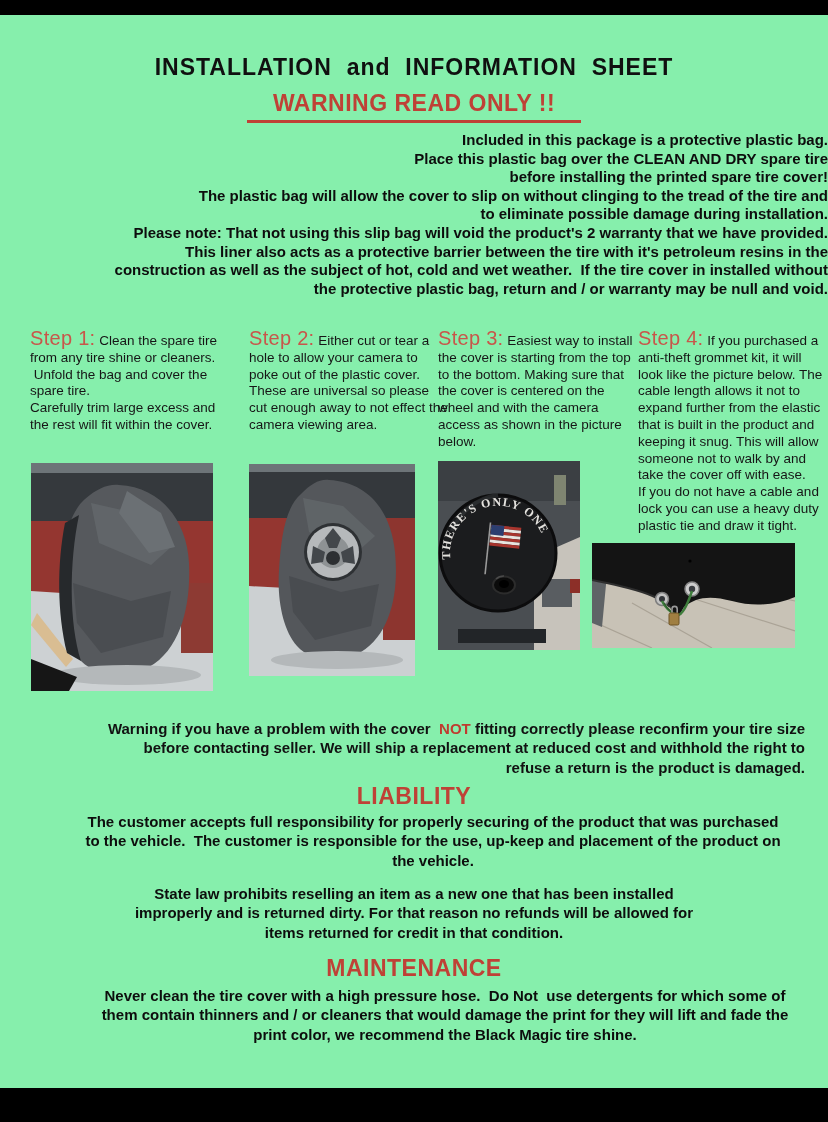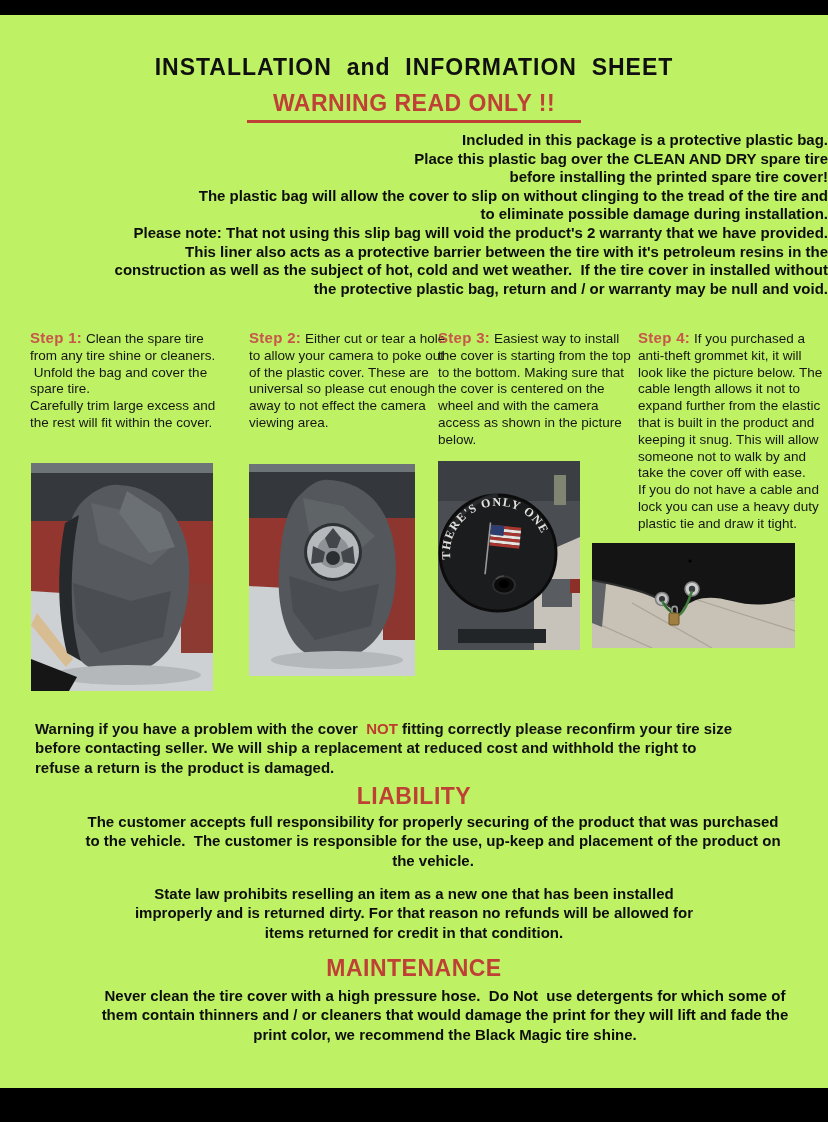--- a/index.html
+++ b/index.html
@@ -1,48 +1,48 @@
 <!DOCTYPE html>
 <html><head>
 <meta charset="utf-8">
 <style>
   html,body{margin:0;padding:0;background:#e9e9e9;}
-  .page{position:relative;width:828px;height:1122px;margin:0 auto;background:#bef264;
+  .page{position:relative;width:828px;height:1122px;margin:0 auto;background:#86efac;
         font-family:"Liberation Sans", sans-serif;color:#111;overflow:hidden;}
   .bar{position:absolute;left:0;width:828px;background:#000;}
   #bar-top{top:0;height:15px;}
   #bar-bottom{top:1088px;height:34px;}
 
   .doc-title{position:absolute;top:54px;left:0;width:100%;text-align:center;
              font-size:23px;font-weight:bold;letter-spacing:1px;white-space:pre;color:#101010;}
   .warning-wrap{position:absolute;top:90px;left:0;width:100%;text-align:center;}
   .warning-head{display:inline-block;font-size:23px;font-weight:bold;color:#bf4136;
                 border-bottom:3px solid #bf4136;padding:0 26px 3px;letter-spacing:.5px;}
 
   .intro{position:absolute;top:131px;left:0;width:100%;text-align:right;
          font-size:15px;font-weight:bold;line-height:18.6px;color:#0d0d0d;}
   .intro div{white-space:pre;}
 
   .step{position:absolute;top:330px;font-size:13.5px;line-height:16.8px;color:#161616;}
-  .step-label{font-size:15px;color:#c8564a;letter-spacing:.3px;font-weight:bold;}
+  .step-label{font-size:20px;color:#c8564a;letter-spacing:.3px;}
   .step-body{white-space:pre-wrap;}
   #step1{left:30px;width:202px;}
   #step2{left:238px;width:200px;margin-left:11px;}
   #step3{left:438px;width:198px;}
   #step4{left:638px;width:186px;}
 
   .photo{position:absolute;}
   .photo svg{display:block;}
   #photo1{left:31px;top:463px;}
   #photo2{left:249px;top:464px;}
   #photo3{left:438px;top:461px;}
   #photo4{left:592px;top:543px;}
 
   .fit-warning{position:absolute;top:719px;left:35px;width:770px;
-               font-size:15px;font-weight:bold;line-height:19.3px;}
+               font-size:15px;font-weight:bold;line-height:19.3px;text-align:right;}
   .fit-warning div{white-space:pre;}
   .red-word{color:#bf3b2f;}
 
   .section-heading{position:absolute;left:0;width:100%;text-align:center;
                    font-size:23px;font-weight:bold;color:#bf4136;letter-spacing:.5px;}
   #liability-heading{top:783px;}
   #maintenance-heading{top:955px;}
 
   .block-center{position:absolute;left:0;width:100%;text-align:center;
                 font-size:15px;font-weight:bold;line-height:19.3px;color:#0d0d0d;}

